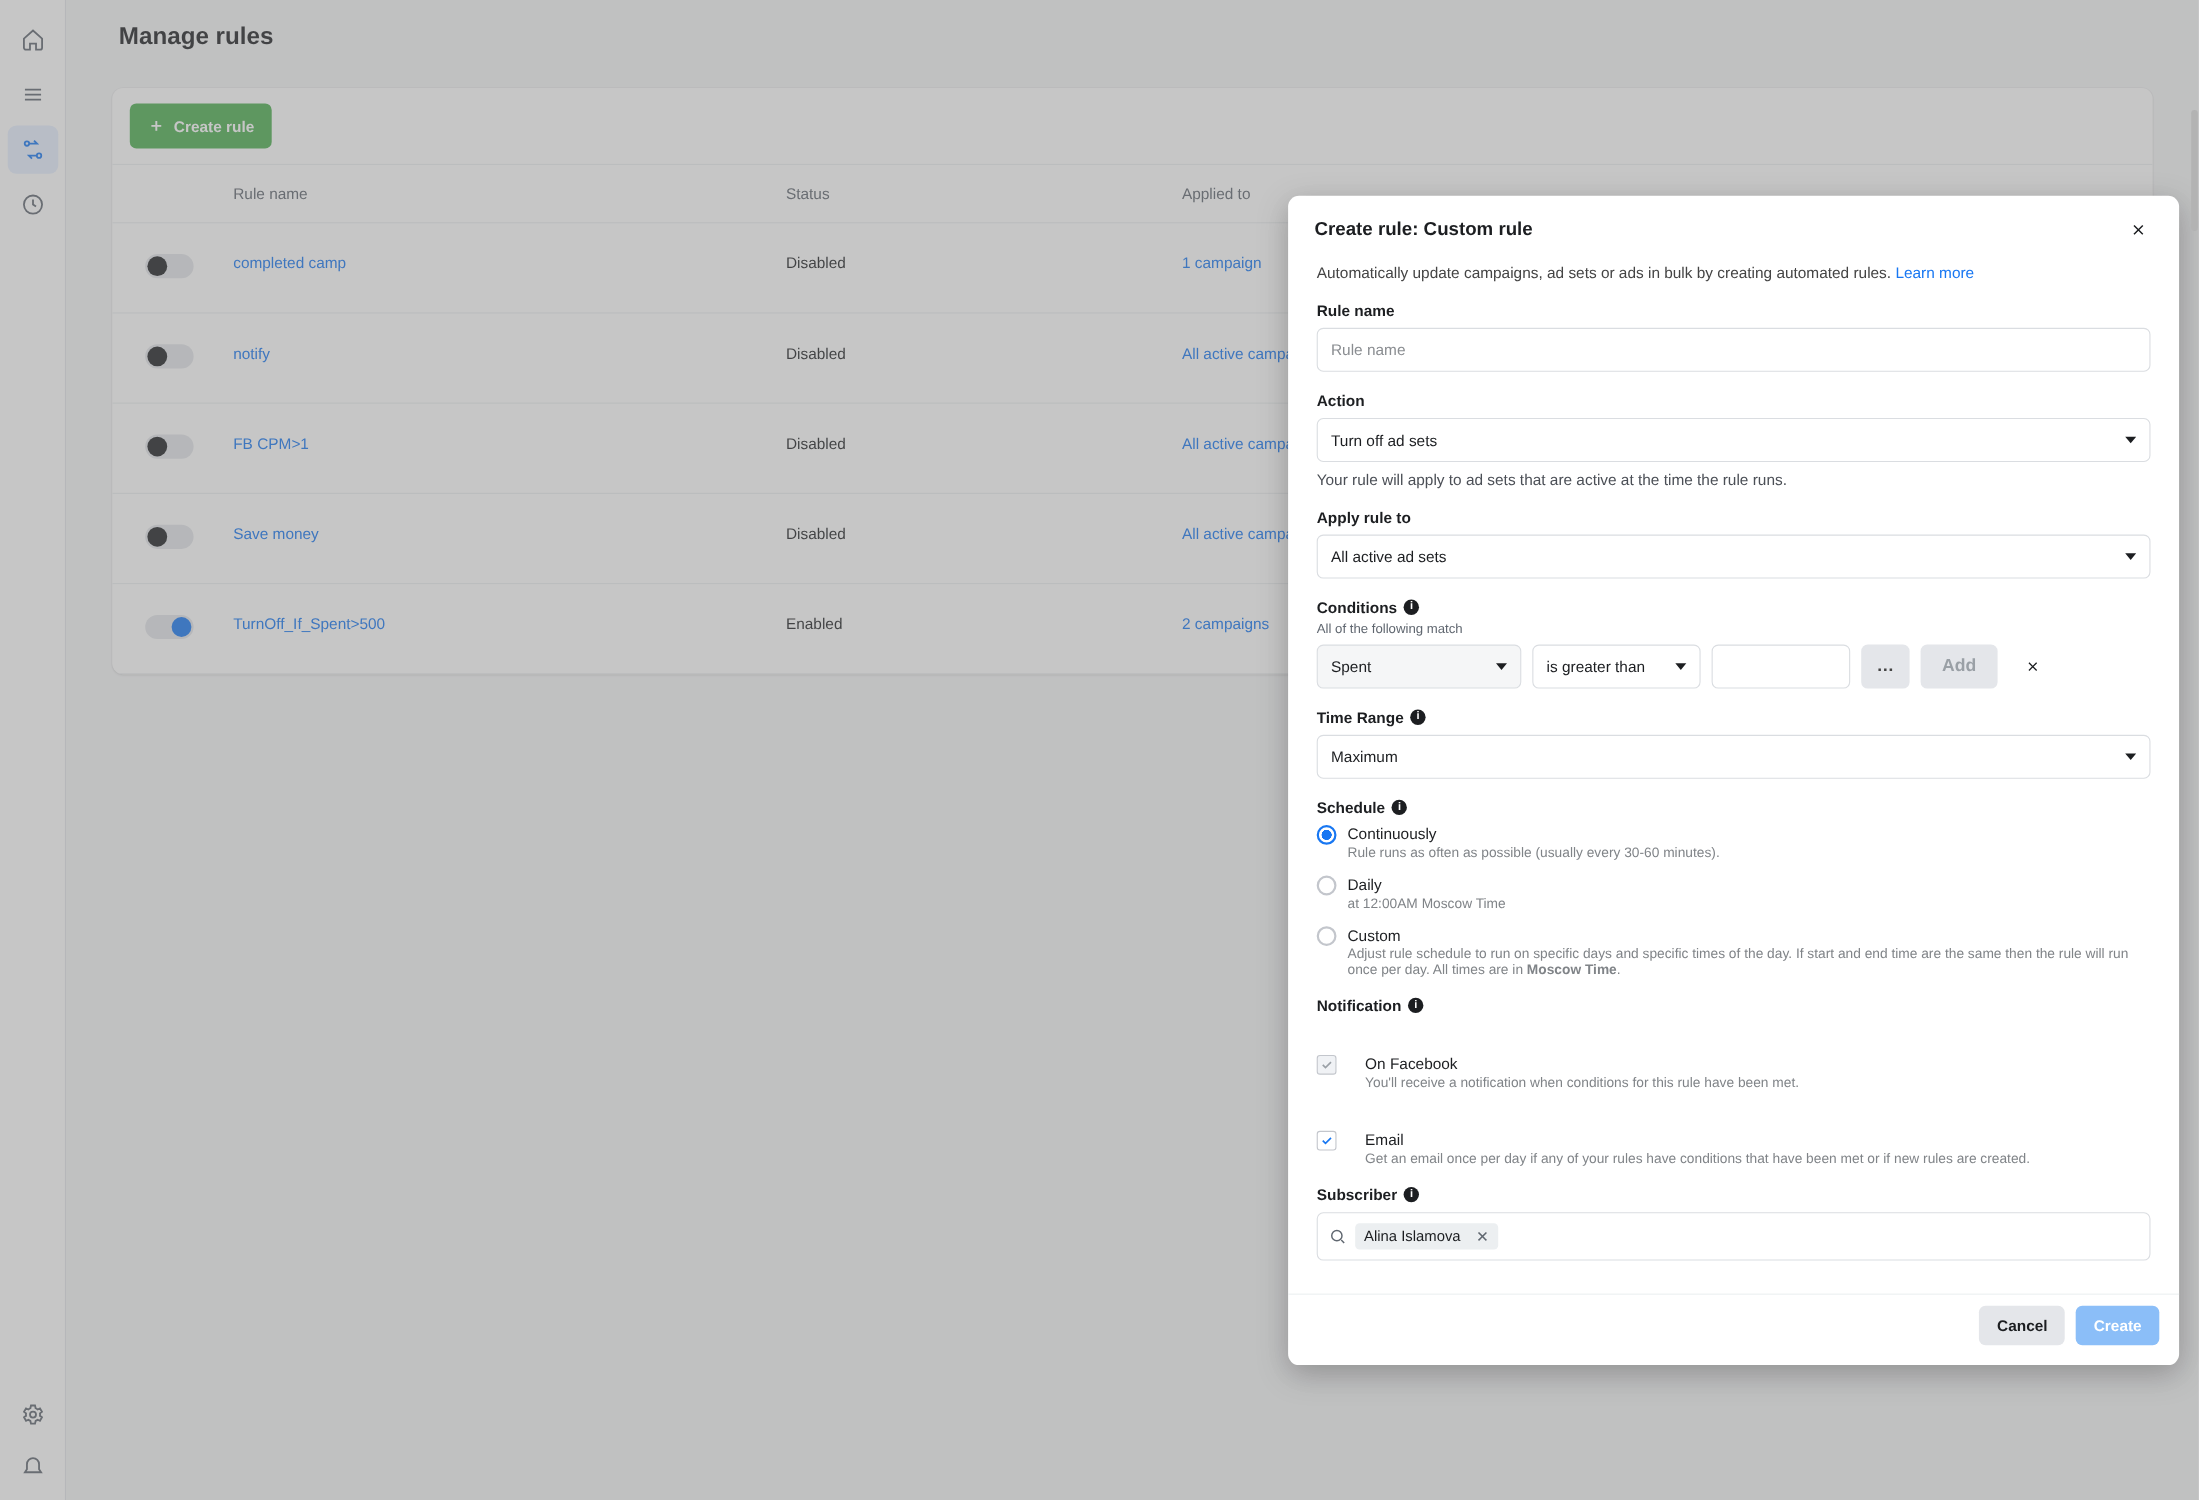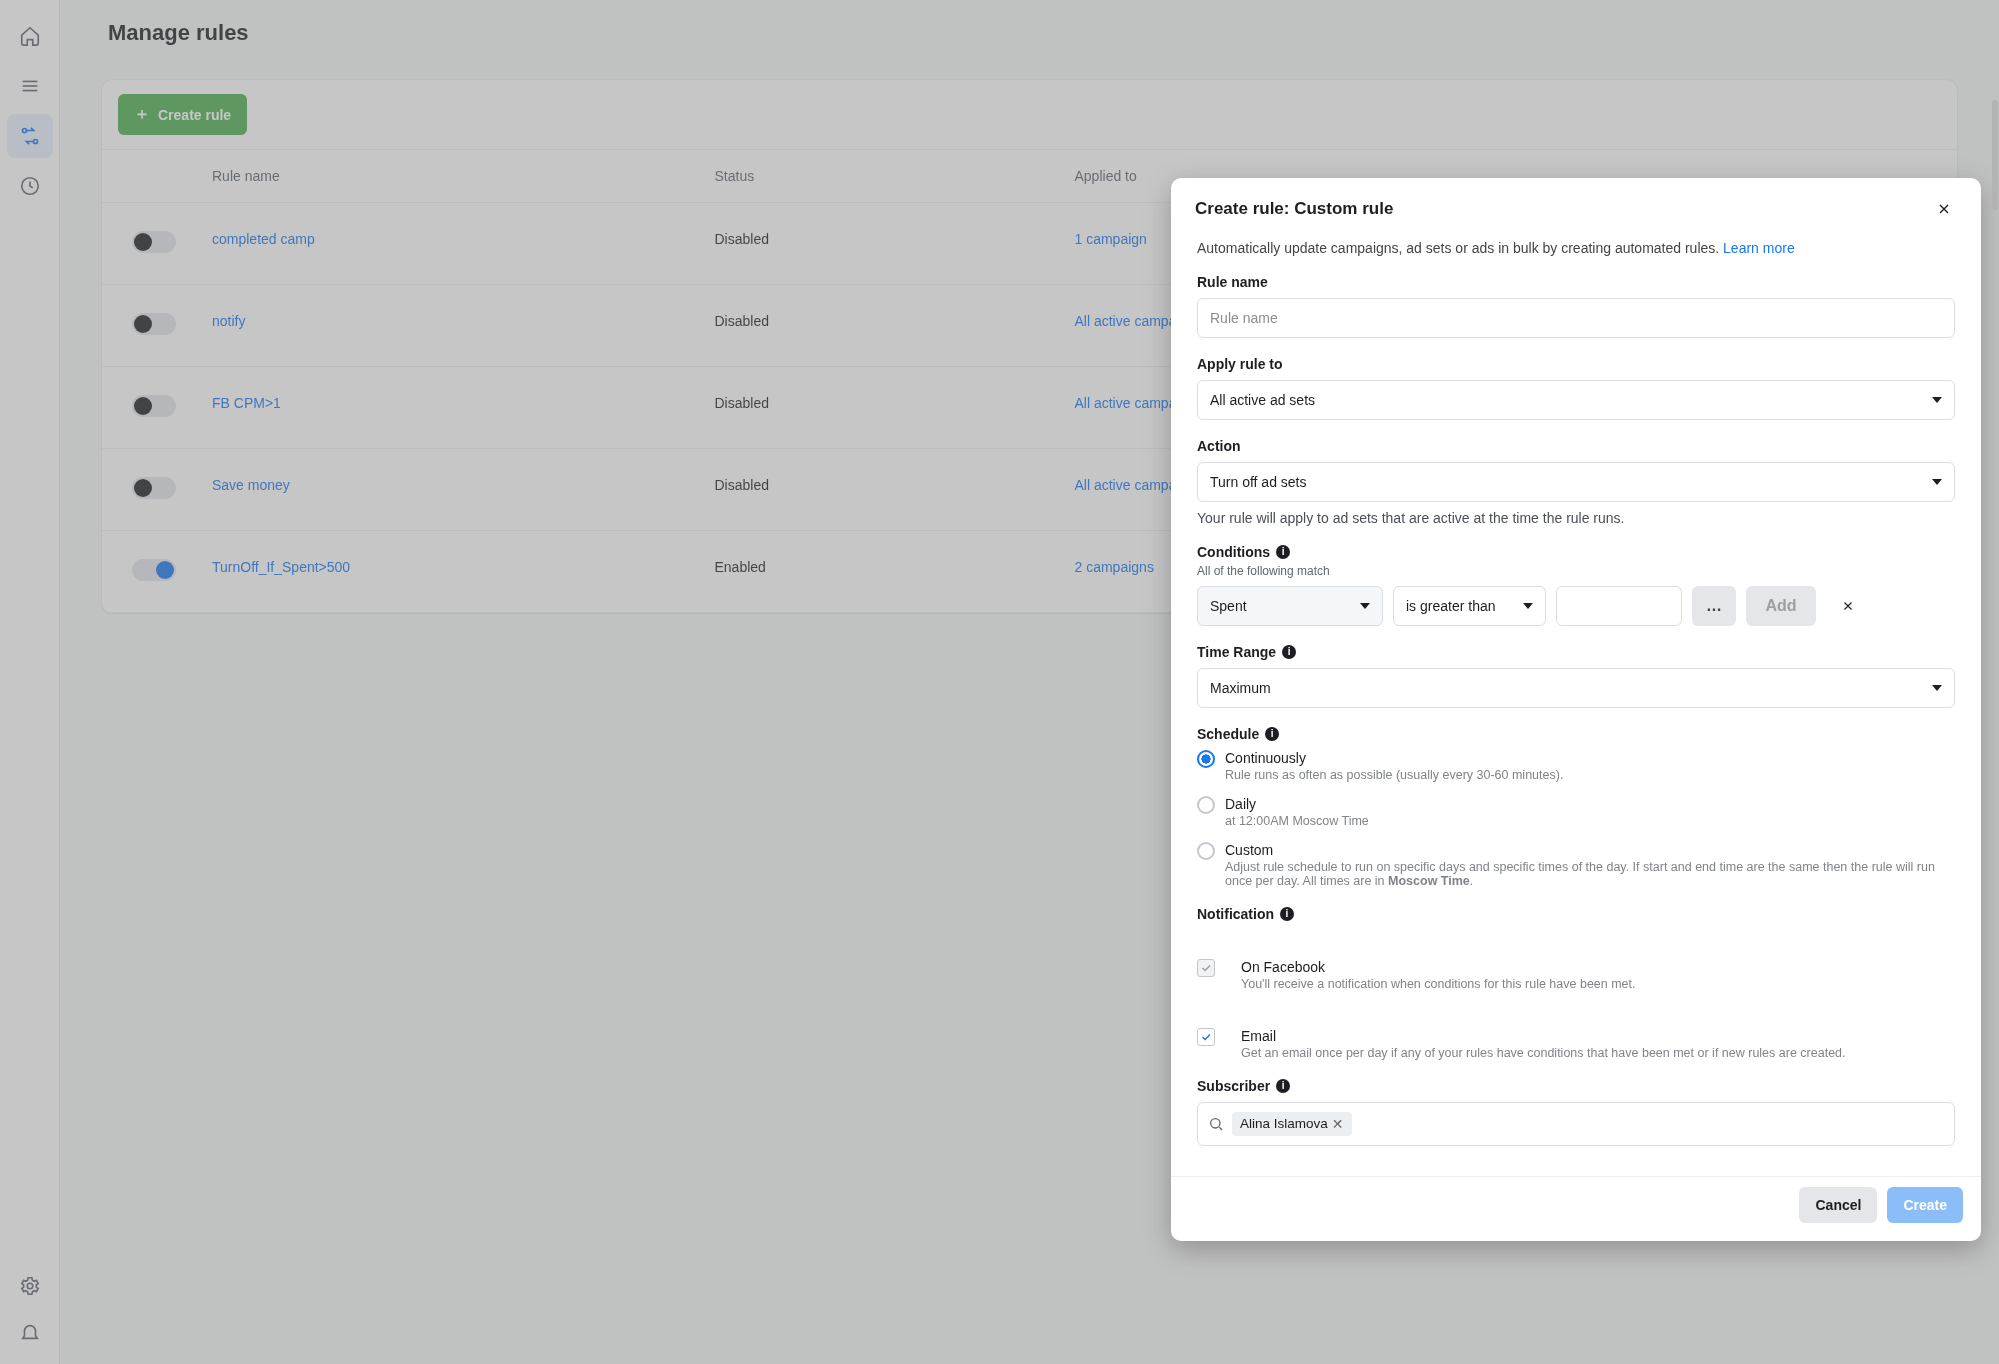--- a/index.html
+++ b/index.html
@@ -99,21 +99,21 @@
     .radio-body { font-size: 14px; }
     .radio-title { font-weight: 400; color: #1c1e21; }
     .radio-desc { font-size: 12.5px; color: #808488; margin-top: 2px; }
 
     .check-row { display: flex; gap: 26px; margin-bottom: 12px; margin-top: 37px; }
     .checkbox { width: 18px; height: 18px; border: 1.5px solid #c3c6cc; border-radius: 3px; flex-shrink: 0; display: flex; align-items: center; justify-content: center; }
     .checkbox.disabled { background: #f0f2f5; }
     .checkbox.blue svg { color: #1877f2; }
 
     .chip-input { display: flex; align-items: center; gap: 8px; border: 1px solid #dadde1; border-radius: 6px; padding: 6px 10px; height: 44px; }
-    .chip { background: #eceff1; border-radius: 4px; padding: 4px 8px; font-size: 13.5px; display: flex; align-items: center; gap: 4px; }
+    .chip { background: #eceff1; border-radius: 4px; padding: 4px 8px; font-size: 13.5px; display: flex; align-items: center; gap: 14px; }
     .chip-x { color: #606770; cursor: pointer; font-size: 14px; }
 
     .modal-footer { display: flex; justify-content: flex-end; gap: 10px; padding: 10px 18px 18px; border-top: 1px solid #eceff1; }
     .btn-light { background: #e4e6ea; color: #1c1e21; }
     .btn-primary { background: #8bbef8; color: #fff; }
 
     .rt-scroll { position: fixed; right: 1px; top: 100px; bottom: 20px; width: 6px; z-index: 40; }
     .rt-scroll-thumb { position: absolute; right: 0; top: 0; width: 6px; background: #b3b3b3; border-radius: 6px; height: 110px; }
   </style>
 </head>
@@ -242,34 +242,34 @@
       <p class="modal-desc">
         <span>Automatically update campaigns, ad sets or ads in bulk by creating automated rules. </span><span class="link">Learn more</span>
       </p>
 
       <div class="section">
         <div class="field-label">Rule name</div>
         <input class="input" placeholder="Rule name" style="">
       </div>
 
       <div class="section">
+        <div class="field-label">Action</div>
+        <div class="select">
+          <span>Turn off ad sets</span>
+          <span class="caret"></span>
+        </div>
+        <div class="help-text">Your rule will apply to ad sets that are active at the time the rule runs.</div>
+      </div>
+
+      <div class="section">
         <div class="field-label">Apply rule to</div>
         <div class="select">
           <span>All active ad sets</span>
           <span class="caret"></span>
         </div>
-      </div>
-
-      <div class="section">
-        <div class="field-label">Action</div>
-        <div class="select">
-          <span>Turn off ad sets</span>
-          <span class="caret"></span>
-        </div>
-        <div class="help-text">Your rule will apply to ad sets that are active at the time the rule runs.</div>
       </div>
 
       <div class="section">
         <div class="field-label">
           <span>Conditions</span>
           <span class="info-dot">i</span>
         </div>
         <div class="sub-label">All of the following match</div>
         <div class="cond-row">
           <div class="select cond-metric" style="background:#f5f6f7;">

